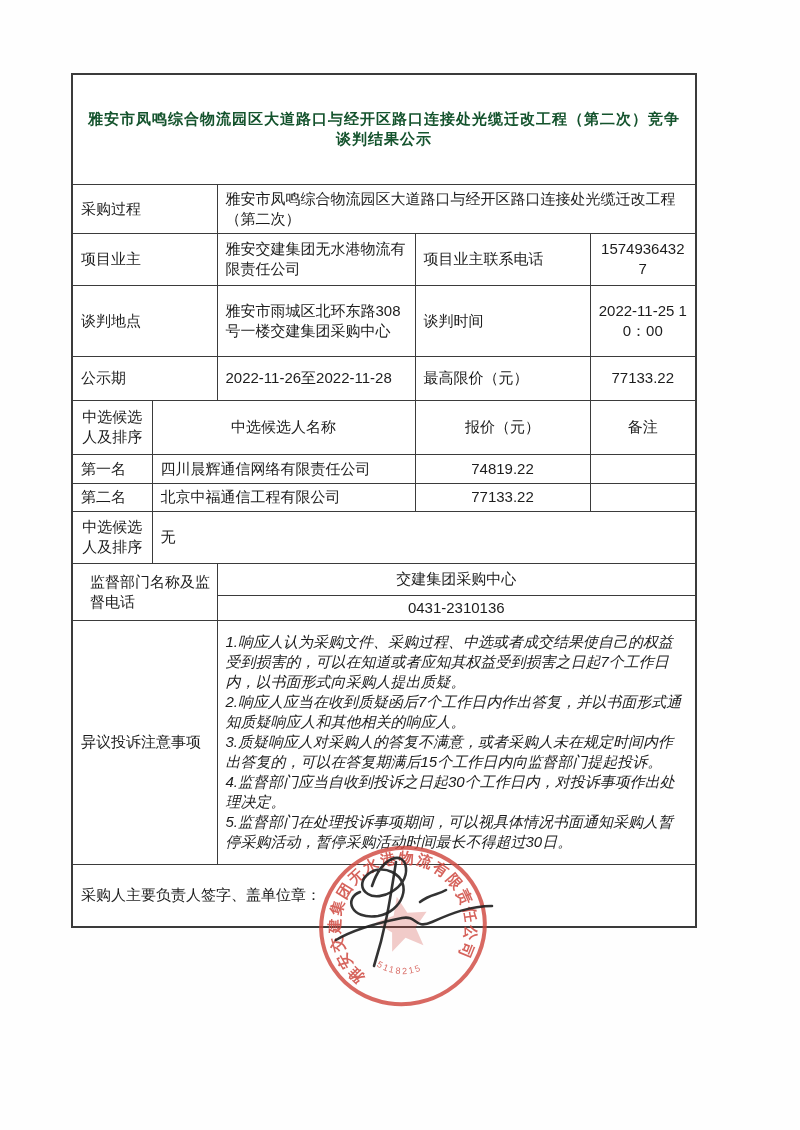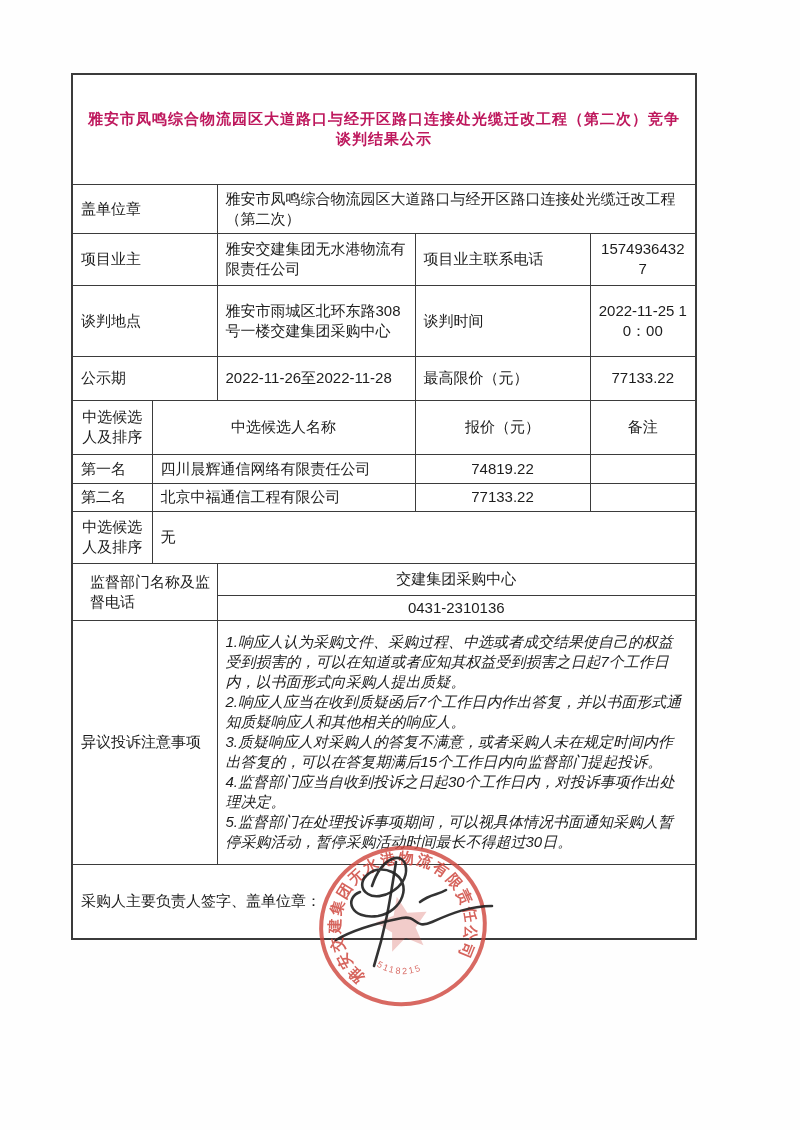--- a/index.html
+++ b/index.html
@@ -14,21 +14,21 @@
     border:2.5px solid #3b3b3b;
   }
   table.doc td{
     border:1.5px solid #3b3b3b;
     font-size:15px;line-height:20px;
     padding:2px 8px;vertical-align:middle;
     overflow:hidden;word-break:break-all;
   }
   td.title-cell{
     font-size:27px;font-weight:700;line-height:45px;
-    text-align:center;padding:6px 2px;letter-spacing:1px;color:#be185d;
+    text-align:center;padding:6px 2px;letter-spacing:1px;color:#14532d;
   }
   td.lbl{text-align:left;}
   td.ctr{text-align:center;}
   td.tight{padding:2px 6px;}
   td.obj-cell{padding:10px 8px;}
   .obj-line{margin:0;font-style:italic;}
   .sign-cell{padding-left:8px;}
   svg.overlay{position:absolute;left:0;top:0;pointer-events:none;}
   .seal-ring{fill:none;stroke-width:4px;opacity:.82;}
   .seal-text{font-size:15px;font-weight:700;opacity:.85;letter-spacing:2px;}
@@ -49,21 +49,21 @@
       <col style="width:175px">
         <col style="width:106px">
     </colgroup>
 
     <tbody>
         <tr style="height:110px">
       <td colspan="5" class="title-cell">雅安市凤鸣综合物流园区大道路口与经开区路口连接处光缆迁改工程（第二次）竞争谈判结果公示</td>
     </tr>
 
     <tr style="height:49px">
-      <td colspan="2" class="lbl">盖单位章</td>
+      <td colspan="2" class="lbl">采购过程</td>
       <td colspan="3" class="lbl">雅安市凤鸣综合物流园区大道路口与经开区路口连接处光缆迁改工程（第二次）</td>
     </tr>
 
     <tr style="height:52px">
       <td colspan="2" class="lbl">项目业主</td>
       <td class="lbl">雅安交建集团无水港物流有限责任公司</td>
       <td class="lbl">项目业主联系电话</td>
       <td class="ctr">15749364327</td>
     </tr>
 
@@ -119,21 +119,21 @@
       <td colspan="2" class="lbl">异议投诉注意事项</td>
       <td colspan="3" class="obj-cell">
         <p class="obj-line">1.响应人认为采购文件、采购过程、中选或者成交结果使自己的权益受到损害的，可以在知道或者应知其权益受到损害之日起7个工作日内，以书面形式向采购人提出质疑。</p>
         <p class="obj-line">2.响应人应当在收到质疑函后7个工作日内作出答复，并以书面形式通知质疑响应人和其他相关的响应人。</p>
         <p class="obj-line">3.质疑响应人对采购人的答复不满意，或者采购人未在规定时间内作出答复的，可以在答复期满后15个工作日内向监督部门提起投诉。</p>
         <p class="obj-line">4.监督部门应当自收到投诉之日起30个工作日内，对投诉事项作出处理决定。</p>
         <p class="obj-line">5.监督部门在处理投诉事项期间，可以视具体情况书面通知采购人暂停采购活动，暂停采购活动时间最长不得超过30日。</p>
       </td>
     </tr>
 
-    <tr style="height:75px">
+    <tr style="height:63px">
       <td colspan="5" class="sign-cell">采购人主要负责人签字、盖单位章：</td>
     </tr>
   </tbody>
     </table>
 
   <svg class="overlay" width="800" height="1130" viewBox="0 0 800 1130">
     <defs>
       <path id="arcTop" d="M 358.5 970.5 A 63 63 0 1 1 447.5 970.5"></path>
       <path id="arcBottom" d="M 359.5 946.3 A 48 48 0 0 0 446.5 946.3"></path>
     </defs>

